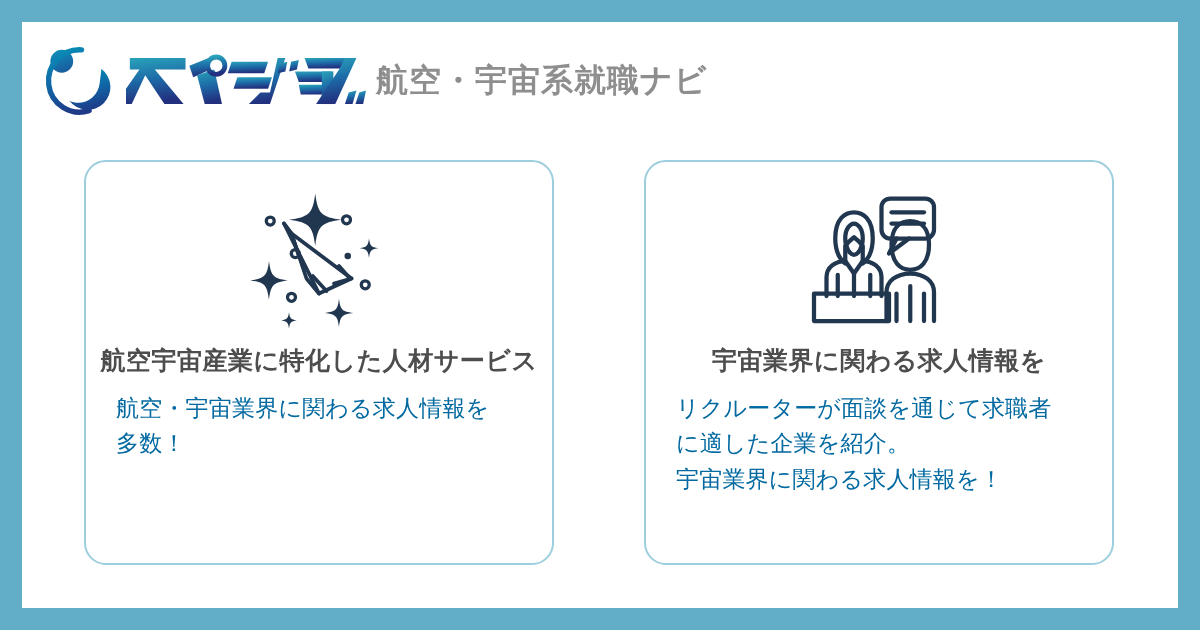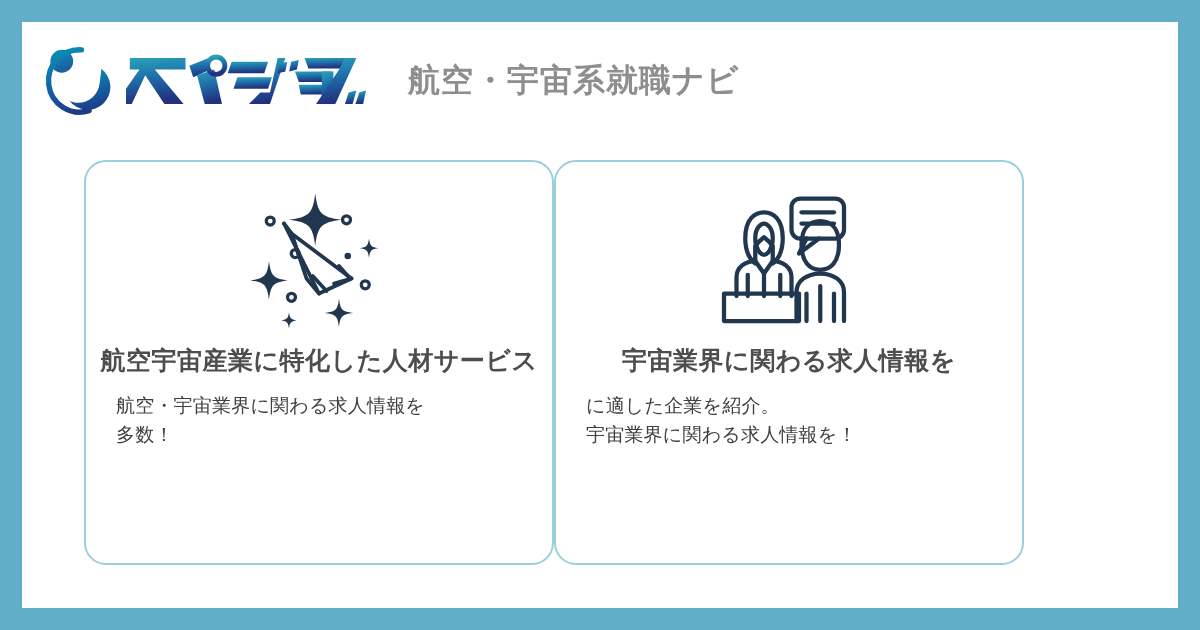--- a/index.html
+++ b/index.html
@@ -31,21 +31,21 @@
     background: #ffffff;
   }
 
   
   #header {
     position: absolute;
     left: 20px;
     top: 14px;
     display: flex;
     align-items: center;
-    gap: 42px;
+    gap: 10px;
     height: 90px;
     font-family: Liberation Serif, serif;
   }
 
   #logo-lockup {
     display: flex;
     align-items: center;
     gap: 8px;
   }
 
@@ -72,20 +72,21 @@
     padding-bottom: 2px;
   }
 
   
   #cards {
     position: absolute;
     left: 62px;
     top: 138px;
     width: 1030px;
     display: flex;
+    gap: 90px;
   }
 
   .card {
     width: 470px;
     min-height: 405px;
     border: 2px solid #9ccede;
     border-radius: 22px;
     background: #ffffff;
     padding: 24px 22px 26px 22px;
     display: flex;
@@ -105,22 +106,22 @@
     font-weight: bold;
     color: #4d4d4d;
     text-align: center;
     line-height: 1.3;
     letter-spacing: 0.5px;
     margin-bottom: 14px;
     white-space: nowrap;
   }
 
   .card-body {
-    font-size: 19px;
-    color: #404040;
+    font-size: 23px;
+    color: #0369a1;
     line-height: 1.55;
     text-align: left;
     align-self: stretch;
     padding-left: 8px;
     letter-spacing: 0.2px;
   }
 
   .card-body .line { display: block; white-space: nowrap; }
 </style>
 </head>
@@ -268,20 +269,21 @@
             <line x1="74" y1="86" x2="74" y2="108"></line>
             <line x1="96" y1="86" x2="96" y2="108"></line>
 
             <rect x="8" y="86" width="60" height="22"></rect>
           </g>
         </svg>
 
         <div class="card-title">宇宙業界に関わる求人情報を</div>
 
         <div class="card-body">
+          <span class="line">リクルーターが面談を通じて求職者</span>
           <span class="line">に適した企業を紹介。</span>
           <span class="line">宇宙業界に関わる求人情報を！</span>
         </div>
       </div>
 
     </div>
   </div>
 </div>
 
 </body></html>

